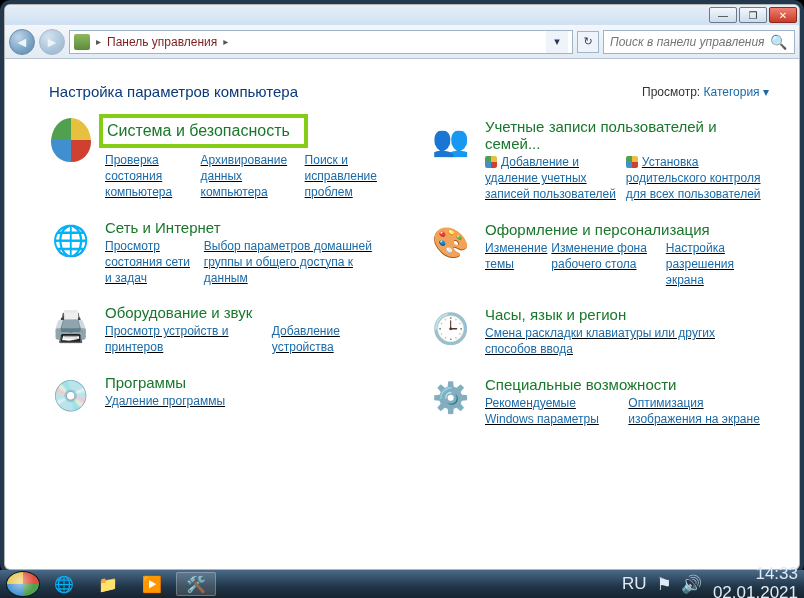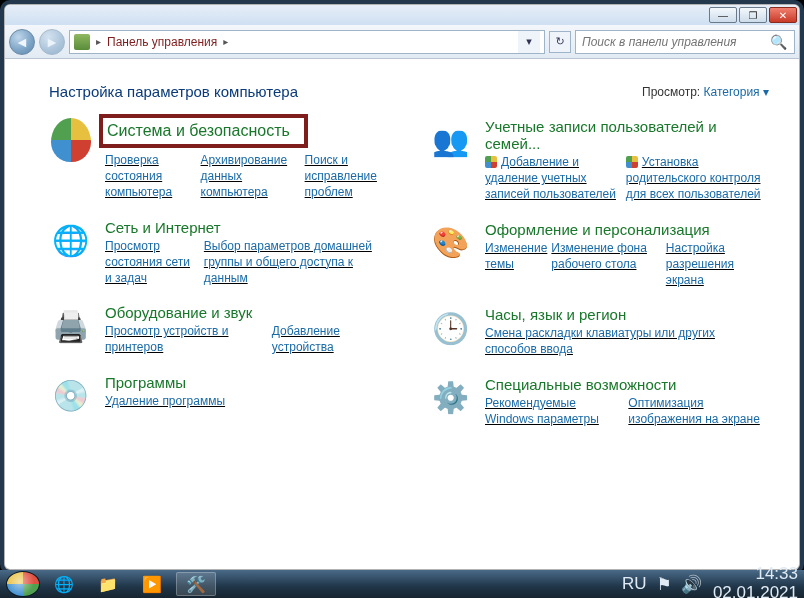--- a/index.html
+++ b/index.html
@@ -71,21 +71,21 @@
   .addr-sep { color:#555; font-size:10px; }
   .addr-icon {
     width:16px;height:16px;background:linear-gradient(#8fb860,#5a8c3a);border-radius:2px;
   }
   .refreshbtn, .dropbtn {
     width: 22px; height: 22px;
     border:1px solid #9db4c9; background:#eef4fa;
     display:flex;align-items:center;justify-content:center;font-size:11px;color:#335;
   }
   .searchbox {
-    width: 220px; height: 24px;
+    width: 192px; height: 24px;
     background:#fff; border:1px solid #9db4c9;
     display:flex;align-items:center;
     padding:0 6px;
   }
   .searchbox input {
     flex:1;border:none;outline:none;font-size:12px;font-style:italic;color:#888;background:transparent;
   }
   .searchbox .mag { color:#3a6ea5; font-size:14px;}
   
   .content {
@@ -113,21 +113,21 @@
     display:flex;align-items:center;justify-content:center;
     font-size:30px;
   }
   .cat-body { flex:1; }
   .cat-title {
     color:#18772a; font-size:15px;
     margin-bottom:2px;
     display:inline-block;
   }
   .cat-title.highlight {
-    border:4px solid #7f1d1d; padding:4px 14px 4px 4px; margin-top:-4px; margin-left:-6px; margin-bottom:4px;
+    border:4px solid #84cc16; padding:4px 14px 4px 4px; margin-top:-4px; margin-left:-6px; margin-bottom:4px;
     font-size:16px;
   }
   .sublinks { display:flex; flex-direction:row; gap:4px;text-decoration:underline; }
   .sublink { color:#1a6aa8; font-size:12px; line-height:1.35; }
   .sublink.shield::before {
     content:""; display:inline-block; width:12px;height:12px;
     background: conic-gradient(#e8c040 0 25%, #d04030 0 50%, #4090d0 0 75%, #50a050 0);
     border-radius:2px; margin-right:4px; vertical-align:-2px;
   }
   

